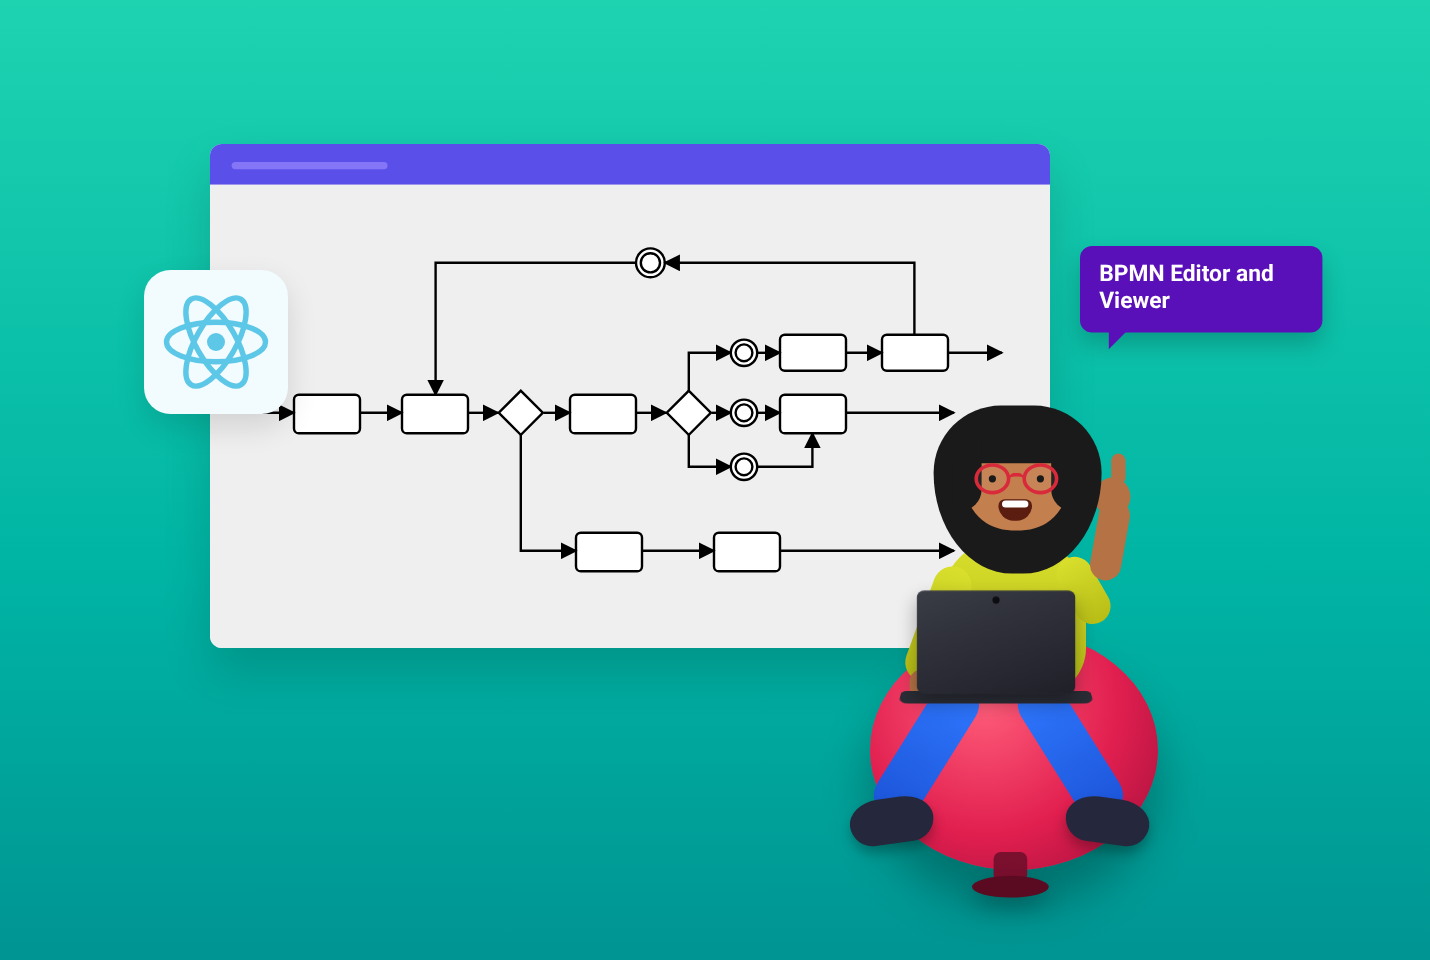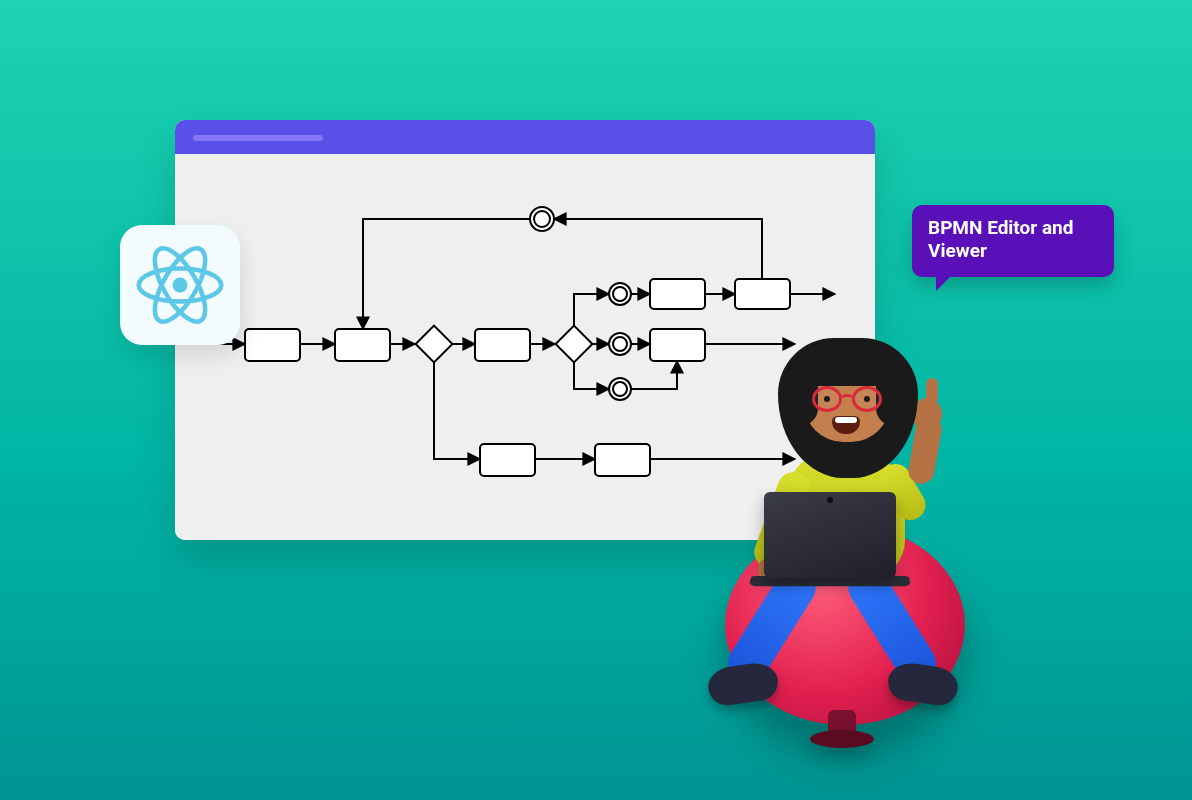--- a/index.html
+++ b/index.html
@@ -74,21 +74,20 @@
     top: 205px;
     width: 170px;
     background: #5a10b8;
     color: #fff;
     border-radius: 10px;
     padding: 12px 16px 14px 16px;
     font-weight: 700;
     font-size: 19px;
     line-height: 1.2;
     box-shadow: 0 10px 20px rgba(0,0,0,0.2);
-    margin-left: 12px;
   }
   .speech::after {
     content: "";
     position: absolute;
     left: 24px;
     bottom: -14px;
     width: 0; height: 0;
     border-left: 0px solid transparent;
     border-right: 18px solid transparent;
     border-top: 18px solid #5a10b8;

